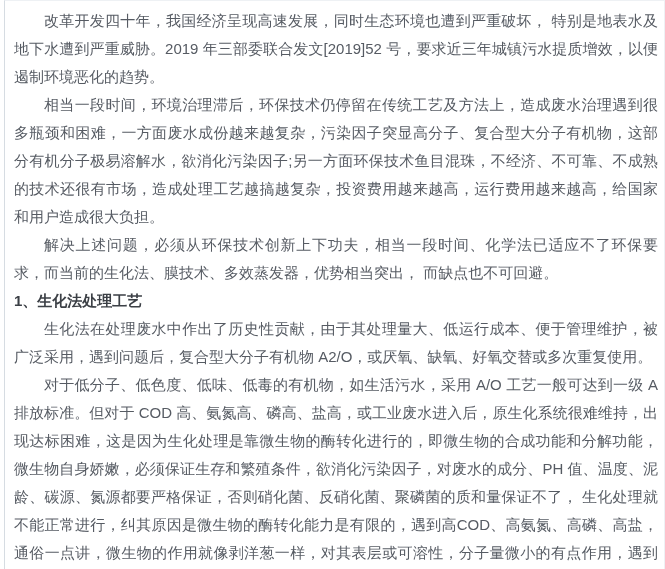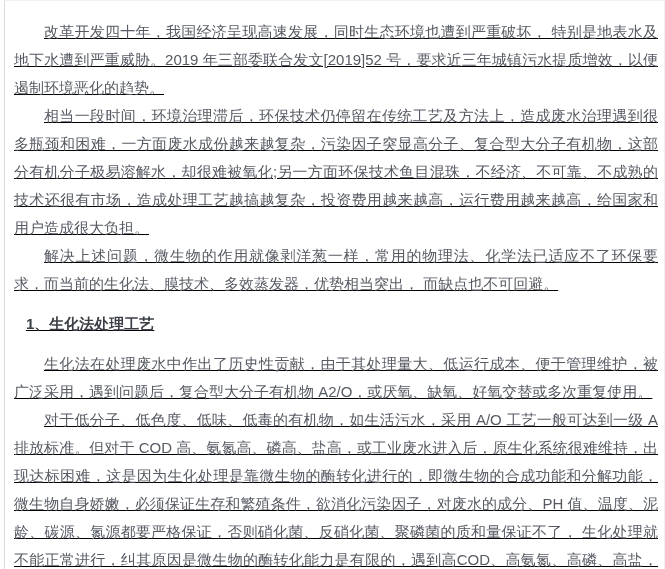--- a/index.html
+++ b/index.html
@@ -22,45 +22,44 @@
   }
   .doc{
     box-sizing:border-box;
     margin-left:4px;
     width:661px;
     height:569px;
     background:var(--bg);
     border-left:1px solid var(--border);
     border-top:1px solid var(--border-faint);
     border-right:1px solid var(--border-faint);
-    padding:17px 6px 0 9px;
+    padding:6px 6px 0 9px;
     overflow:hidden;
-    text-decoration:underline;
   }
   .para{
     margin:0;
     font-size:15px;
     line-height:28px;
     color:var(--text);
     text-indent:2em;
     text-align:justify;
     letter-spacing:0;
   }
   .heading{
-    margin:12px;
+    margin:0;
     font-size:15px;
     line-height:28px;
     font-weight:bold;
     color:var(--heading);
     text-indent:0;
   }
 </style>
 </head>
 <body>
 
 <div class="doc">
   <p class="para">改革开发四十年，我国经济呈现高速发展，同时生态环境也遭到严重破坏， 特别是地表水及地下水遭到严重威胁。2019 年三部委联合发文[2019]52 号，要求近三年城镇污水提质增效，以便遏制环境恶化的趋势。</p>
-  <p class="para">相当一段时间，环境治理滞后，环保技术仍停留在传统工艺及方法上，造成废水治理遇到很多瓶颈和困难，一方面废水成份越来越复杂，污染因子突显高分子、复合型大分子有机物，这部分有机分子极易溶解水，却很难被氧化;另一方面环保技术鱼目混珠，不经济、不可靠、不成熟的技术还很有市场，造成处理工艺越搞越复杂，投资费用越来越高，运行费用越来越高，给国家和用户造成很大负担。</p>
-  <p class="para">解决上述问题，微生物的作用就像剥洋葱一样，常用的物理法、化学法已适应不了环保要求，而当前的生化法、膜技术、多效蒸发器，优势相当突出， 而缺点也不可回避。</p>
+  <p class="para">相当一段时间，环境治理滞后，环保技术仍停留在传统工艺及方法上，造成废水治理遇到很多瓶颈和困难，一方面废水成份越来越复杂，污染因子突显高分子、复合型大分子有机物，这部分有机分子极易溶解水，欲消化污染因子;另一方面环保技术鱼目混珠，不经济、不可靠、不成熟的技术还很有市场，造成处理工艺越搞越复杂，投资费用越来越高，运行费用越来越高，给国家和用户造成很大负担。</p>
+  <p class="para">解决上述问题，必须从环保技术创新上下功夫，相当一段时间、化学法已适应不了环保要求，而当前的生化法、膜技术、多效蒸发器，优势相当突出， 而缺点也不可回避。</p>
   <h3 class="heading">1、生化法处理工艺</h3>
   <p class="para">生化法在处理废水中作出了历史性贡献，由于其处理量大、低运行成本、便于管理维护，被广泛采用，遇到问题后，复合型大分子有机物 A2/O，或厌氧、缺氧、好氧交替或多次重复使用。</p>
   <p class="para">对于低分子、低色度、低味、低毒的有机物，如生活污水，采用 A/O 工艺一般可达到一级 A 排放标准。但对于 COD 高、氨氮高、磷高、盐高，或工业废水进入后，原生化系统很难维持，出现达标困难，这是因为生化处理是靠微生物的酶转化进行的，即微生物的合成功能和分解功能，微生物自身娇嫩，必须保证生存和繁殖条件，欲消化污染因子，对废水的成分、PH 值、温度、泥龄、碳源、氮源都要严格保证，否则硝化菌、反硝化菌、聚磷菌的质和量保证不了， 生化处理就不能正常进行，纠其原因是微生物的酶转化能力是有限的，遇到高COD、高氨氮、高磷、高盐，通俗一点讲，微生物的作用就像剥洋葱一样，对其表层或可溶性，分子量微小的有点作用，遇到大分子、长链分子、或色重、味重、有毒的有机物，微生物非但消化不了，反而造成死亡，因此生化处理是有条件的，不是无所不能的。</p>
 </div>
 
 </body></html>

